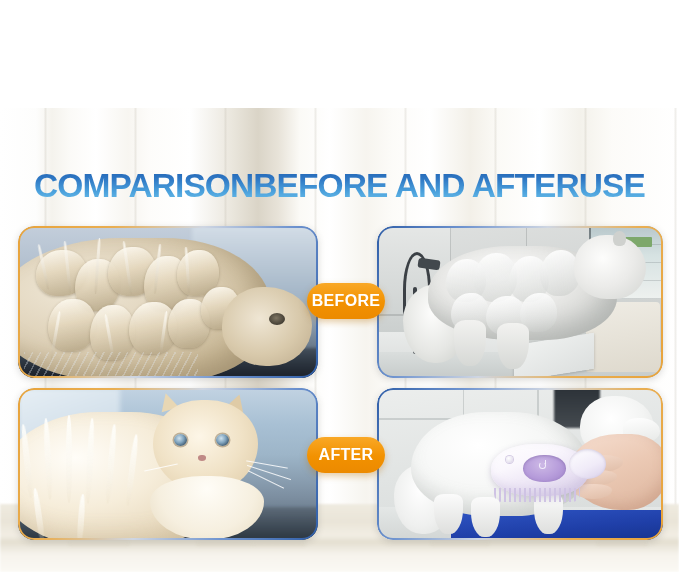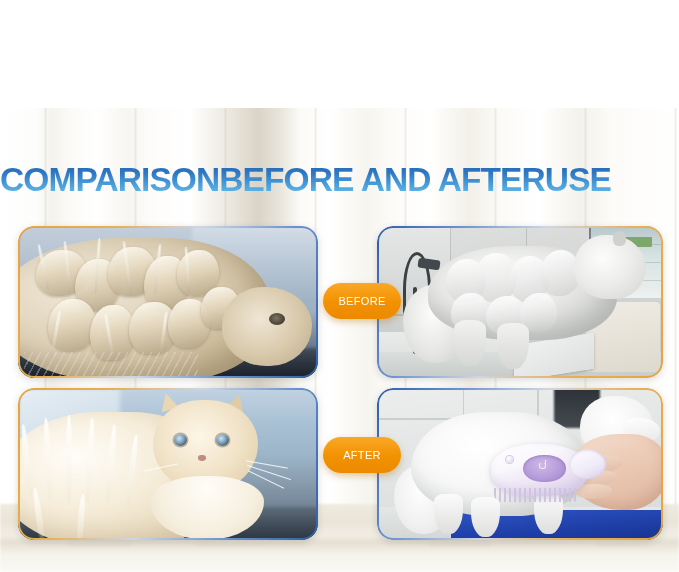--- a/index.html
+++ b/index.html
@@ -89,22 +89,23 @@
     font-size: 30px;
     font-weight: bold;
     font-style: italic;
     color: #111111;
     letter-spacing: -0.2px;
     z-index: 6;
   }
   .subtitle {
     position: absolute;
     left: 0;
-    top: 161px;
+    top: 167px;
     width: 679px;
+    text-align: center;
     font-size: 33.5px;
     font-weight: bold;
     letter-spacing: -0.9px;
     z-index: 6;
     background: linear-gradient(180deg,
       #1f5fb0 0%, #2f78c4 32%, #4aa0dc 64%, #73c6ec 100%);
     -webkit-background-clip: text;
     background-clip: text;
     -webkit-text-fill-color: transparent;
     color: #3a86cc;
@@ -177,27 +178,26 @@
   #panel-after-dog  { left: 377px; top: 388px; width: 286px; height: 152px; }
 
   
   .badge {
     position: absolute;
     z-index: 9;
     display: flex;
     align-items: center;
     justify-content: center;
     color: #ffffff;
-    font-weight: normal;
-    font-size: 11px;
+    font-weight: bold;
+    font-size: 16px;
     letter-spacing: 0.3px;
     border-radius: 24px;
     background: linear-gradient(180deg, #f9a826 0%, #f29100 55%, #ec8a00 100%);
     box-shadow: 0 3px 7px rgba(180,110,0,0.35);
-    margin-left: 16px;
   }
   #badge-before { left: 307px; top: 283px; width: 78px; height: 36px; }
   #badge-after  { left: 307px; top: 437px; width: 78px; height: 36px; }
 
   
   .scene { position: absolute; left:0; top:0; width:100%; height:100%; }
 
   
   .bc-bg {
     position:absolute; left:0; top:0; width:100%; height:100%;

